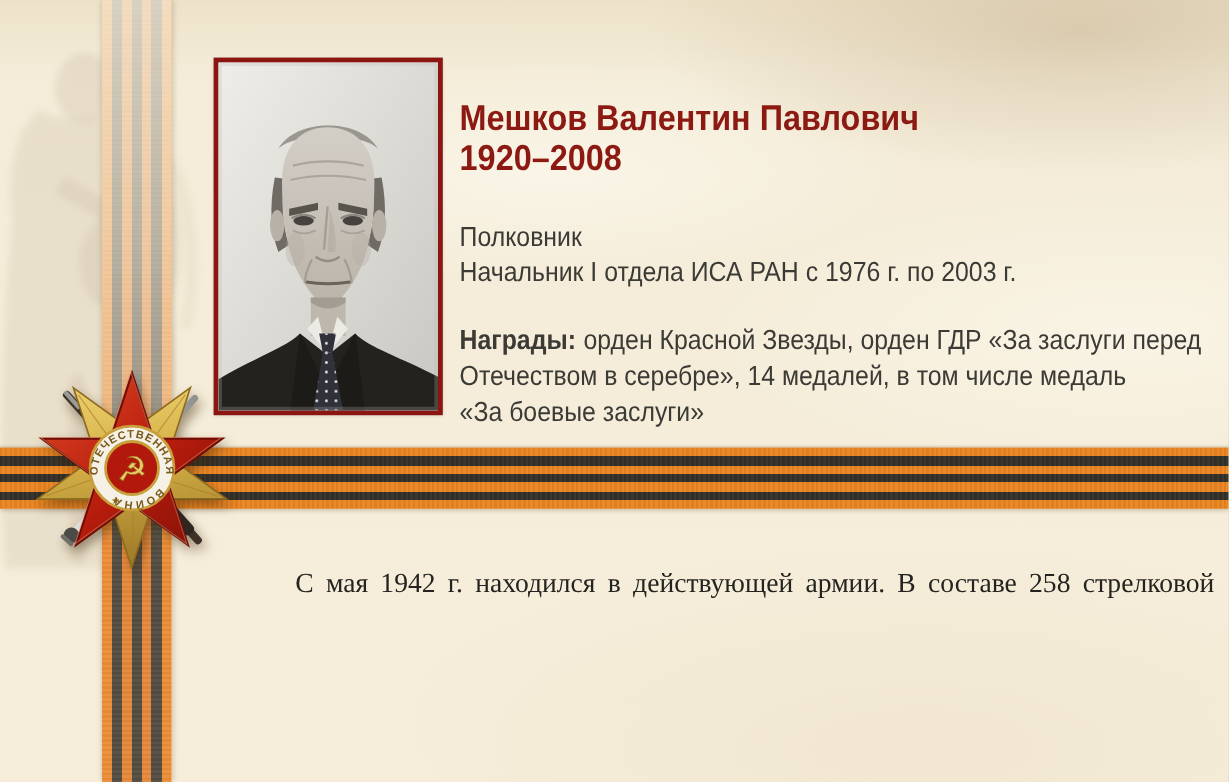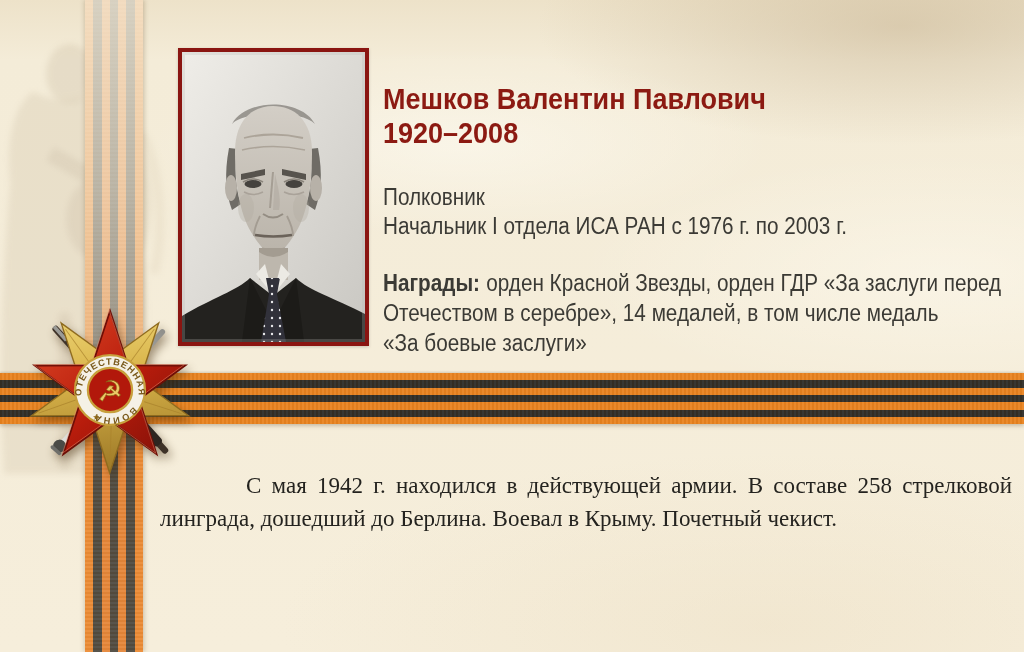--- a/index.html
+++ b/index.html
@@ -242,16 +242,15 @@
       <div>
         <span class="awards-label">Награды:</span><span>орден Красной Звезды, орден ГДР «За заслуги перед</span>
       </div>
       <div>Отечеством в серебре», 14 медалей, в том числе медаль</div>
       <div>«За боевые заслуги»</div>
     </div>
   </div>
 
   <div class="bio">
     <div class="bio-line first">С мая 1942 г. находился в действующей армии. В составе 258 стрелковой</div>
-    <div class="bio-line last">линграда, дошедший до Берлина. Воевал в Крыму. Почетный чекист.</div>
   </div>
 
 </div>
 
 </body></html>

